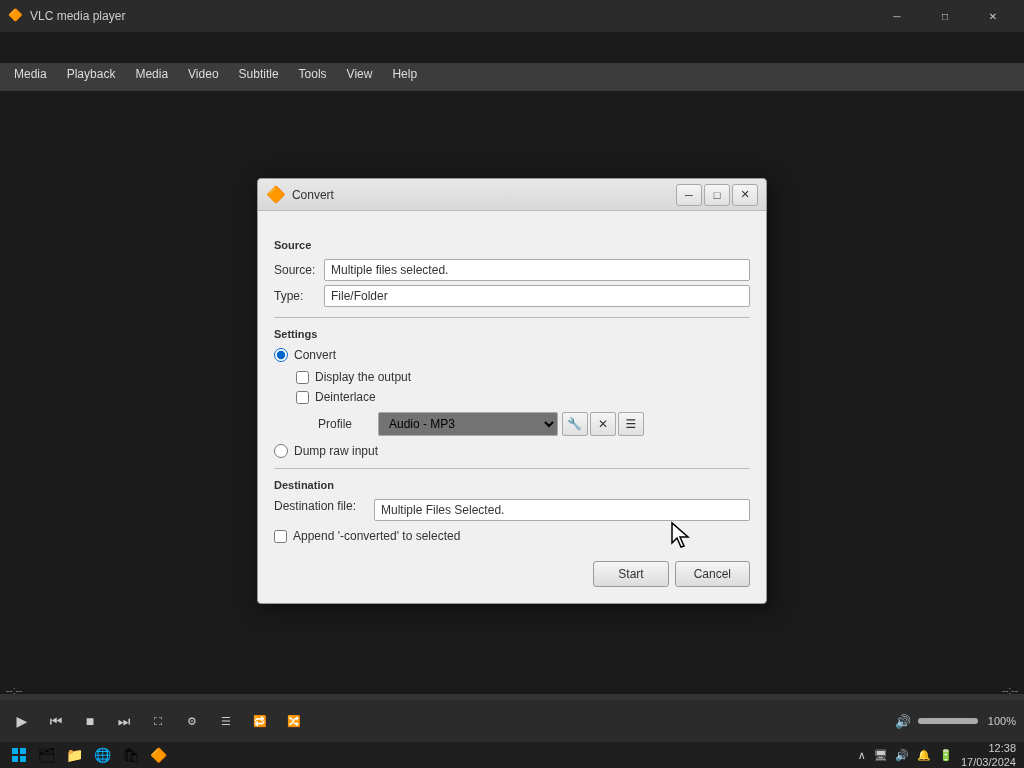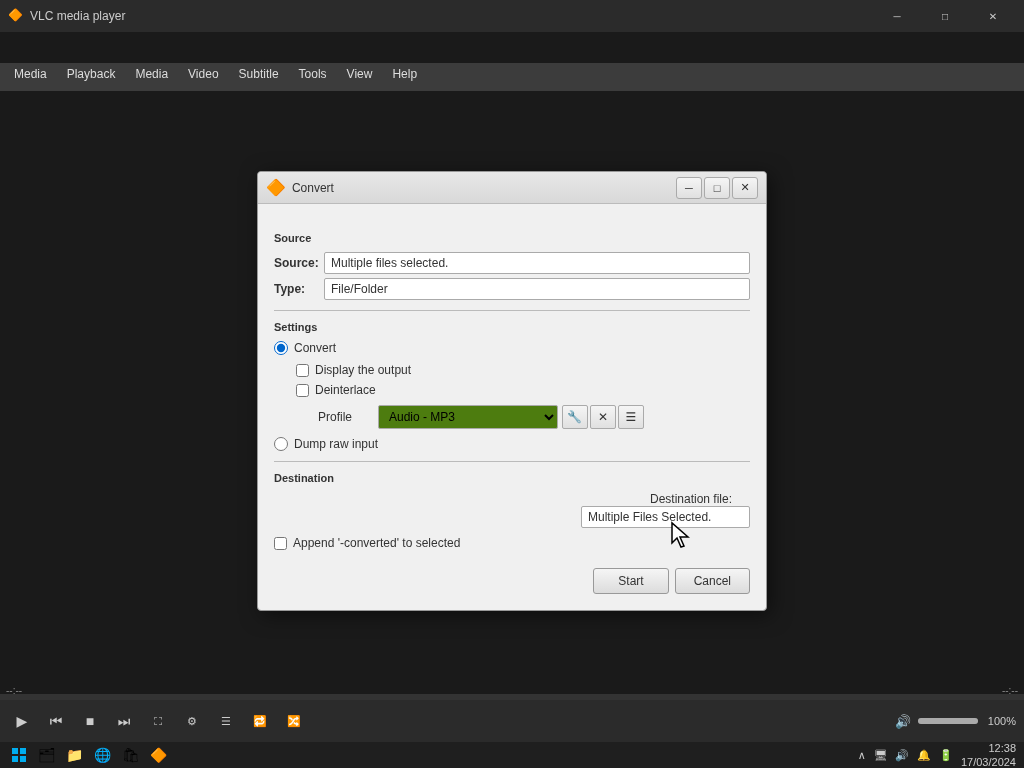--- a/index.html
+++ b/index.html
@@ -142,21 +142,20 @@
     
     .source-row {
       display: flex;
       align-items: center;
       margin-bottom: 4px;
     }
     .source-label {
       width: 50px;
       font-size: 12px;
       color: #333;
-      font-weight: bold;
     }
     .source-value {
       flex: 1;
       background: white;
       border: 1px solid #aaa;
       padding: 3px 6px;
       font-size: 12px;
       color: #333;
       border-radius: 2px;
     }
@@ -203,21 +202,21 @@
     .profile-label {
       width: 60px;
       font-size: 12px;
       color: #333;
     }
     .profile-select {
       width: 180px;
       padding: 3px 6px;
       font-size: 12px;
       border: 1px solid #aaa;
-      background: #4d7c0f;
+      background: #737373;
       border-radius: 2px;
     }
     .profile-buttons {
       display: flex;
       margin-left: 4px;
       gap: 2px;
     }
     .profile-icon-btn {
       width: 26px;
       height: 24px;
@@ -231,23 +230,22 @@
       font-size: 12px;
       color: #333;
     }
 
     
     .destination-section {
       margin-top: 10px;
     }
     .dest-row {
       display: flex;
-      align-items: flex-end;
+      align-items: flex-start;
       margin-bottom: 8px;
-      flex-direction: column;
     }
     .dest-label {
       width: 100px;
       font-size: 12px;
       color: #333;
     }
     .dest-input {
       flex: 1;
       background: white;
       border: 1px solid #aaa;

